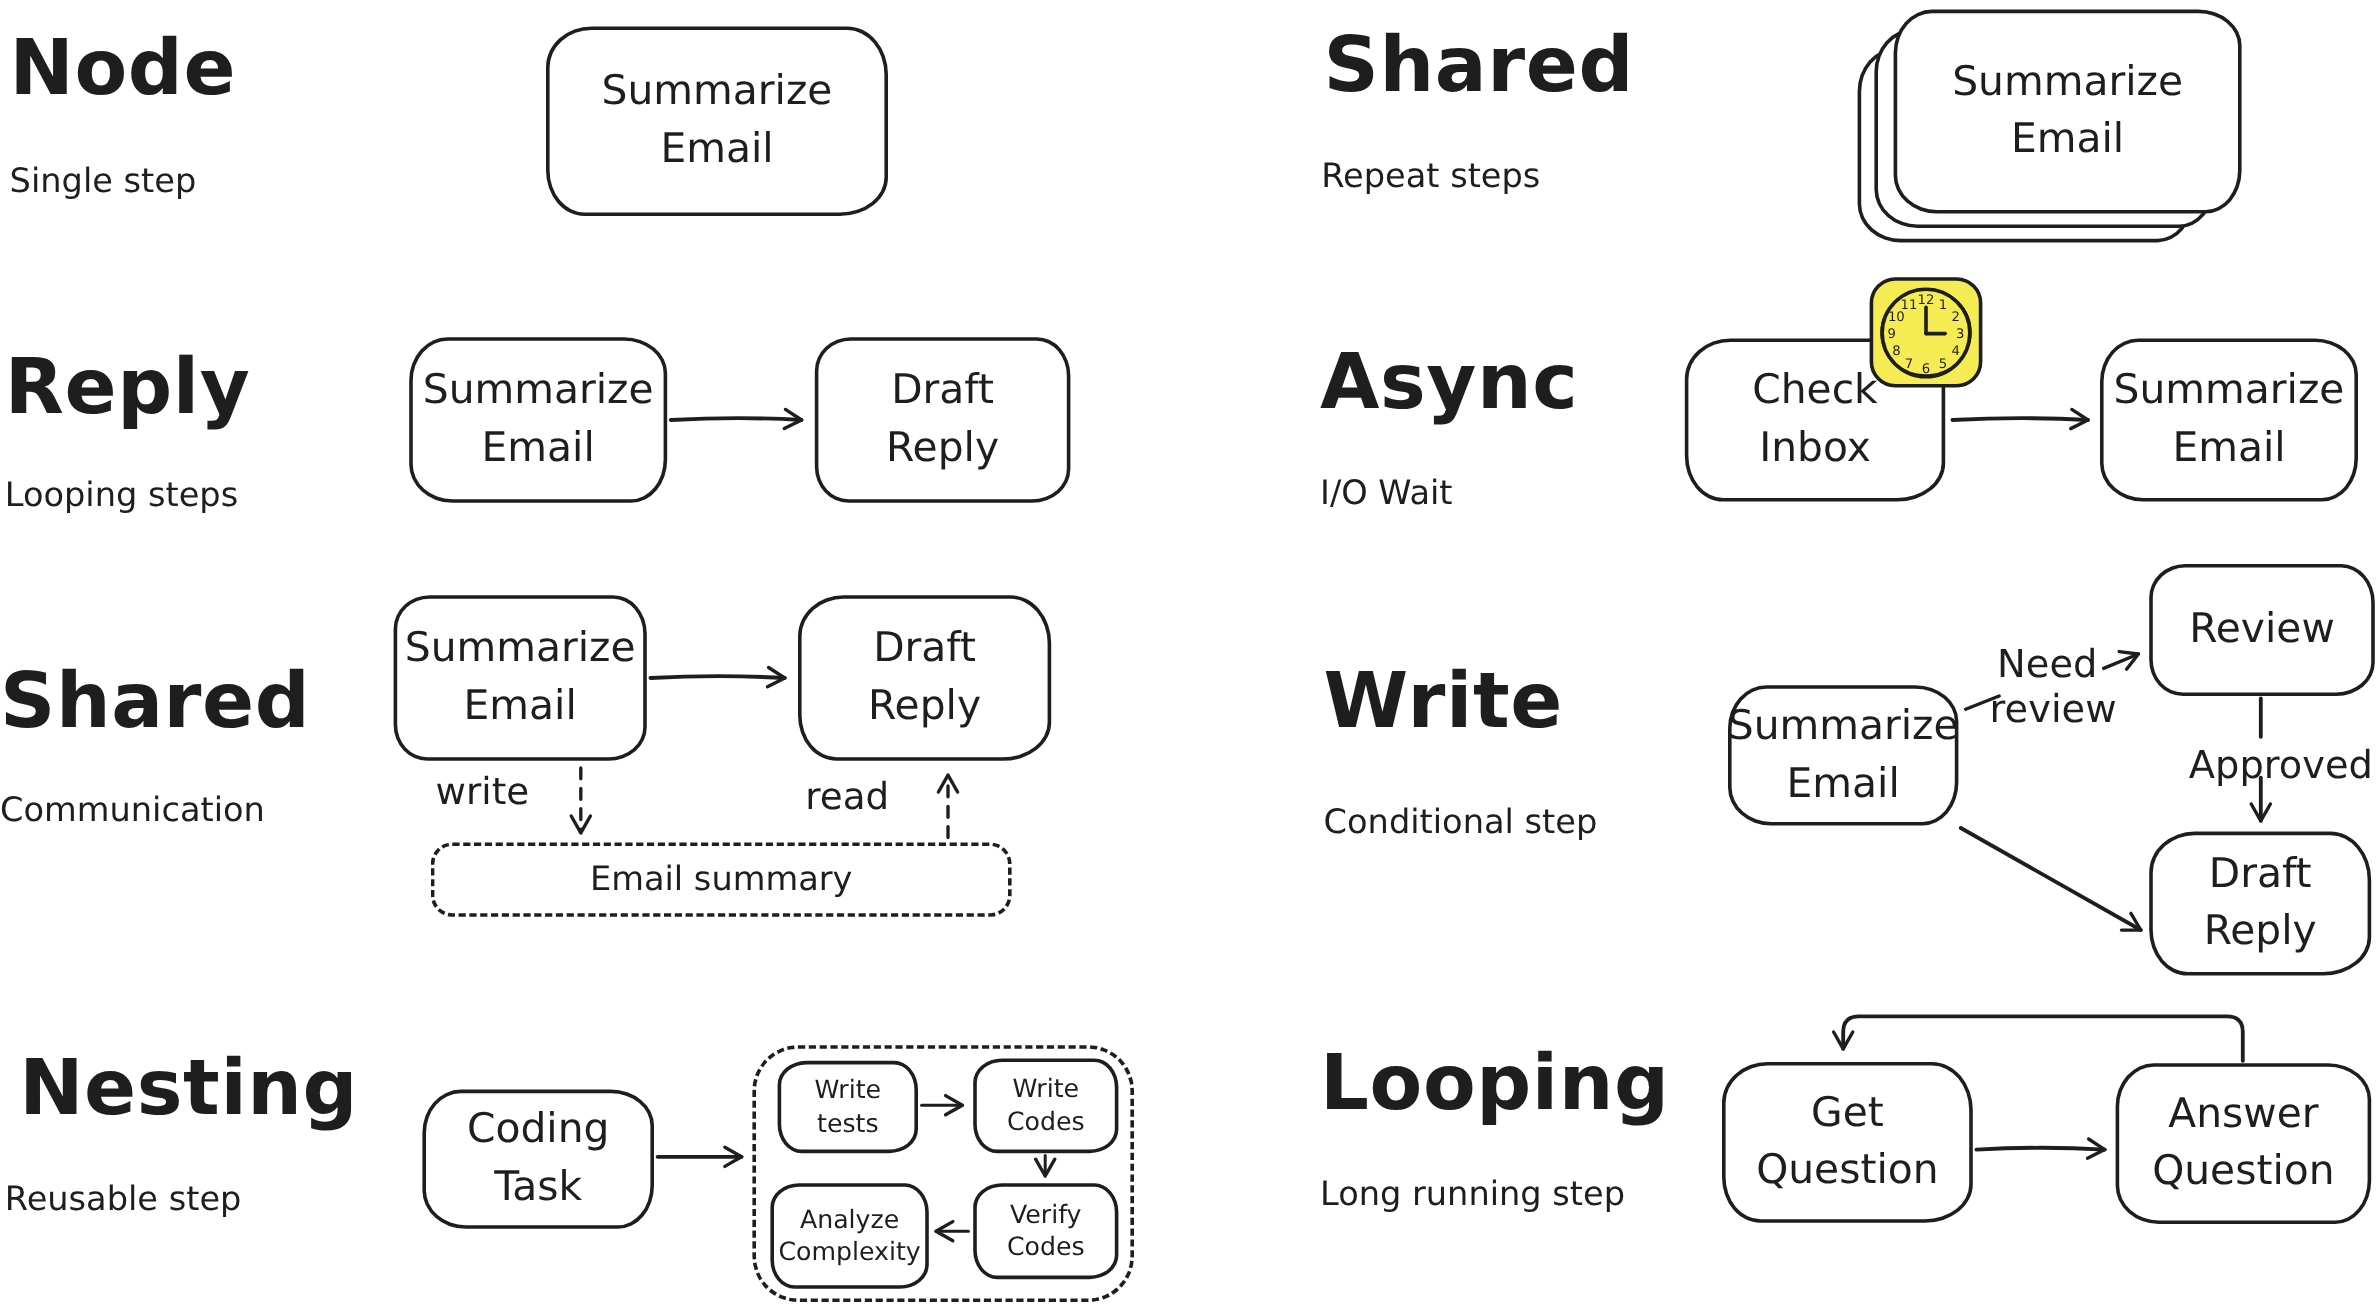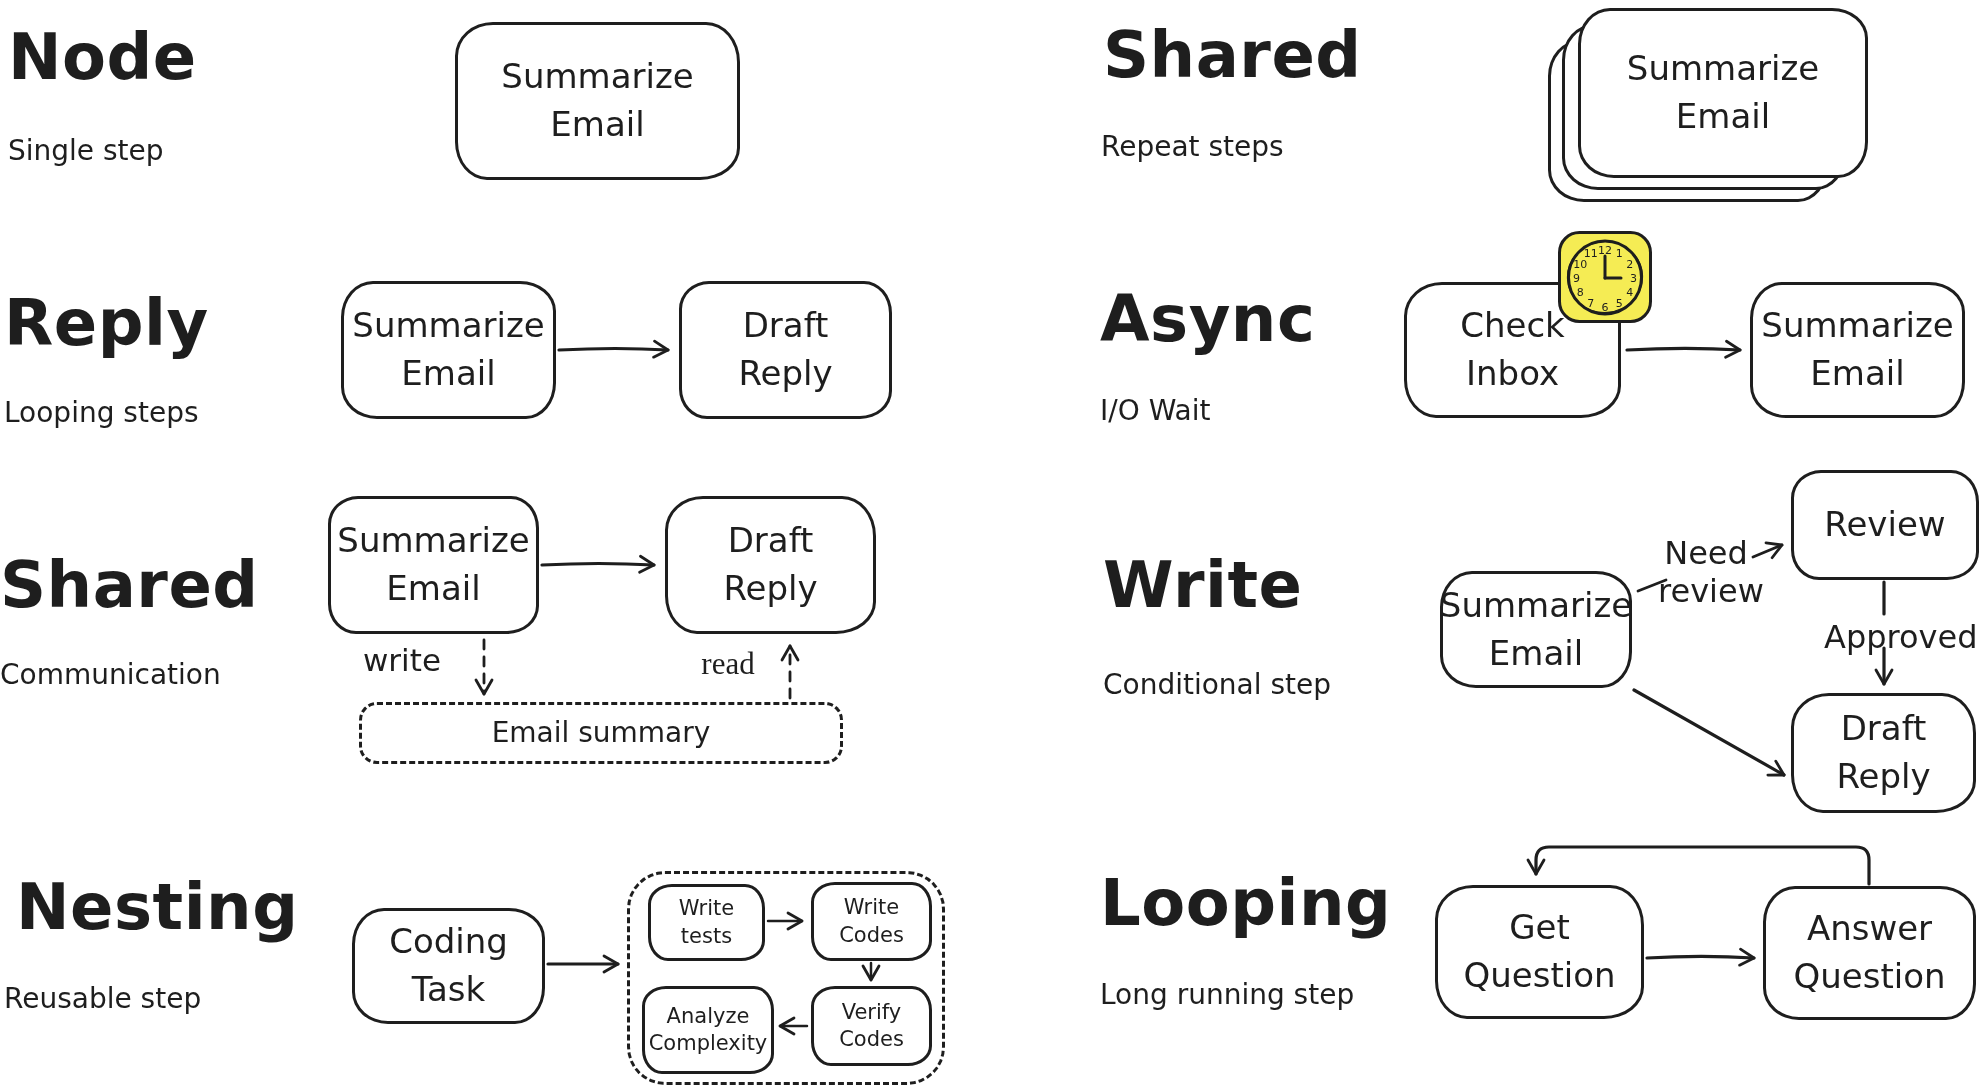--- a/index.html
+++ b/index.html
@@ -76,21 +76,21 @@
   <div class="box r-b" style="left:1750px; top:282px; width:215px; height:136px;">Summarize
 Email</div>
 
   <div class="title" style="left:0px; top:548px;">Shared</div>
   <div class="subtitle" style="left:0px; top:658px;">Communication</div>
   <div class="box r-c" style="left:328px; top:496px; width:211px; height:138px;">Summarize
 Email</div>
   <div class="box r-a" style="left:665px; top:496px; width:211px; height:138px;">Draft
 Reply</div>
   <div class="edge-label" style="left:352px; top:642px; width:100px;">write</div>
-  <div class="edge-label" style="left:688px; top:646px; width:80px;font-family:Liberation Serif, serif;">read</div>
+  <div class="edge-label" style="left:666px; top:646px; width:80px;">read</div>
   <div class="box store" style="left:359px; top:702px; width:484px; height:62px;">Email summary</div>
 
   <div class="title" style="left:1103px; top:548px;">Write</div>
   <div class="subtitle" style="left:1103px; top:668px;">Conditional step</div>
   <div class="box r-b" style="left:1440px; top:571px; width:192px; height:117px;">Summarize
 Email</div>
   <div class="box r-c" style="left:1791px; top:470px; width:188px; height:110px;">Review</div>
   <div class="box r-a" style="left:1791px; top:693px; width:185px; height:120px;">Draft
 Reply</div>
   <div class="edge-label smaller" style="left:1658px; top:534px; width:96px;">Need

